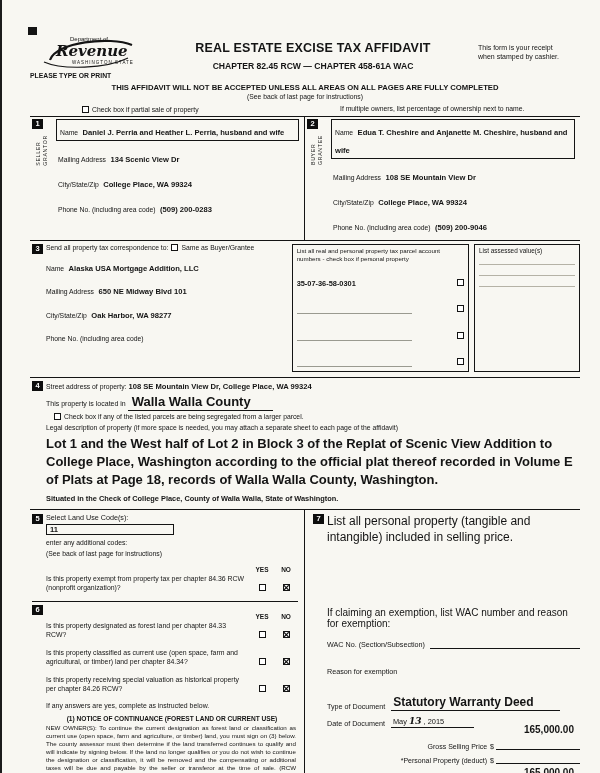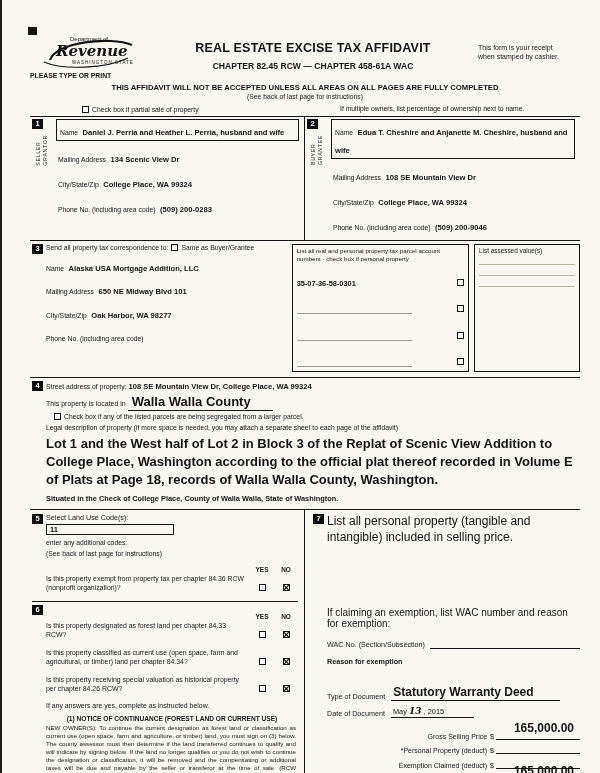--- a/index.html
+++ b/index.html
@@ -101,32 +101,32 @@
   .deprow { display:flex; justify-content:space-between; font-size:6.6px; padding:1px 34px 0 44px; }
 
   
   .s7 { position:relative; padding-left:14px; }
   .s7 .numbox { position:absolute; left:0; top:1px; }
   .s7-title { font-size:12px; line-height:1.35; }
   .blankgap { height:62px; }
   .prompt { font-size:10px; }
   .wacrow { display:flex; align-items:flex-end; margin-top:11px; font-size:7.2px; }
   .wacline { flex:1; border-bottom:1px solid #141414; margin-left:5px; height:9px; }
-  .reason { font-size:7.2px; margin-top:8px;font-weight:bold; }
+  .reason { font-size:7.2px; margin-top:18px; }
   .blankgap2 { height:18px; }
   .typerow { display:flex; align-items:flex-end; font-size:7.2px; margin-top:4px; height:13px; }
   .typeval { font-weight:bold; font-size:12px; margin-left:6px; border-bottom:1px solid #141414; padding:0 26px 1px 2px; }
   .dateval { margin-left:6px; border-bottom:1px solid #141414; padding:0 30px 1px 2px; font-size:7.4px; }
   .handwrit { font-family:"DejaVu Serif", serif; font-style:italic; font-weight:bold; font-size:9px; }
   .fees { margin-top:7px; }
   .feerow { display:flex; align-items:flex-end; height:14.4px; }
   .fee-leftbox { width:62px; height:9px; border:1px solid #141414; margin-bottom:1px; flex:0 0 auto; }
   .feelabel { flex:1; text-align:right; font-size:7px; padding-right:3px; white-space:nowrap; }
   .dollar { font-size:7px; padding-right:2px; }
-  .feeval { width:84px; border-bottom:1px solid #141414; text-align:right; font-size:12px; font-weight:bold; padding:0 6px 4px 0; flex:0 0 auto; }
+  .feeval { width:84px; border-bottom:1px solid #141414; text-align:right; font-size:10px; font-weight:bold; padding:0 6px 14px 0; flex:0 0 auto; }
 </style>
 </head>
 <body>
 
 <div class="page">
   <div class="scan-edge"></div>
   <div class="corner-mark"></div>
 
   <div class="header">
     <div class="logo-block">

